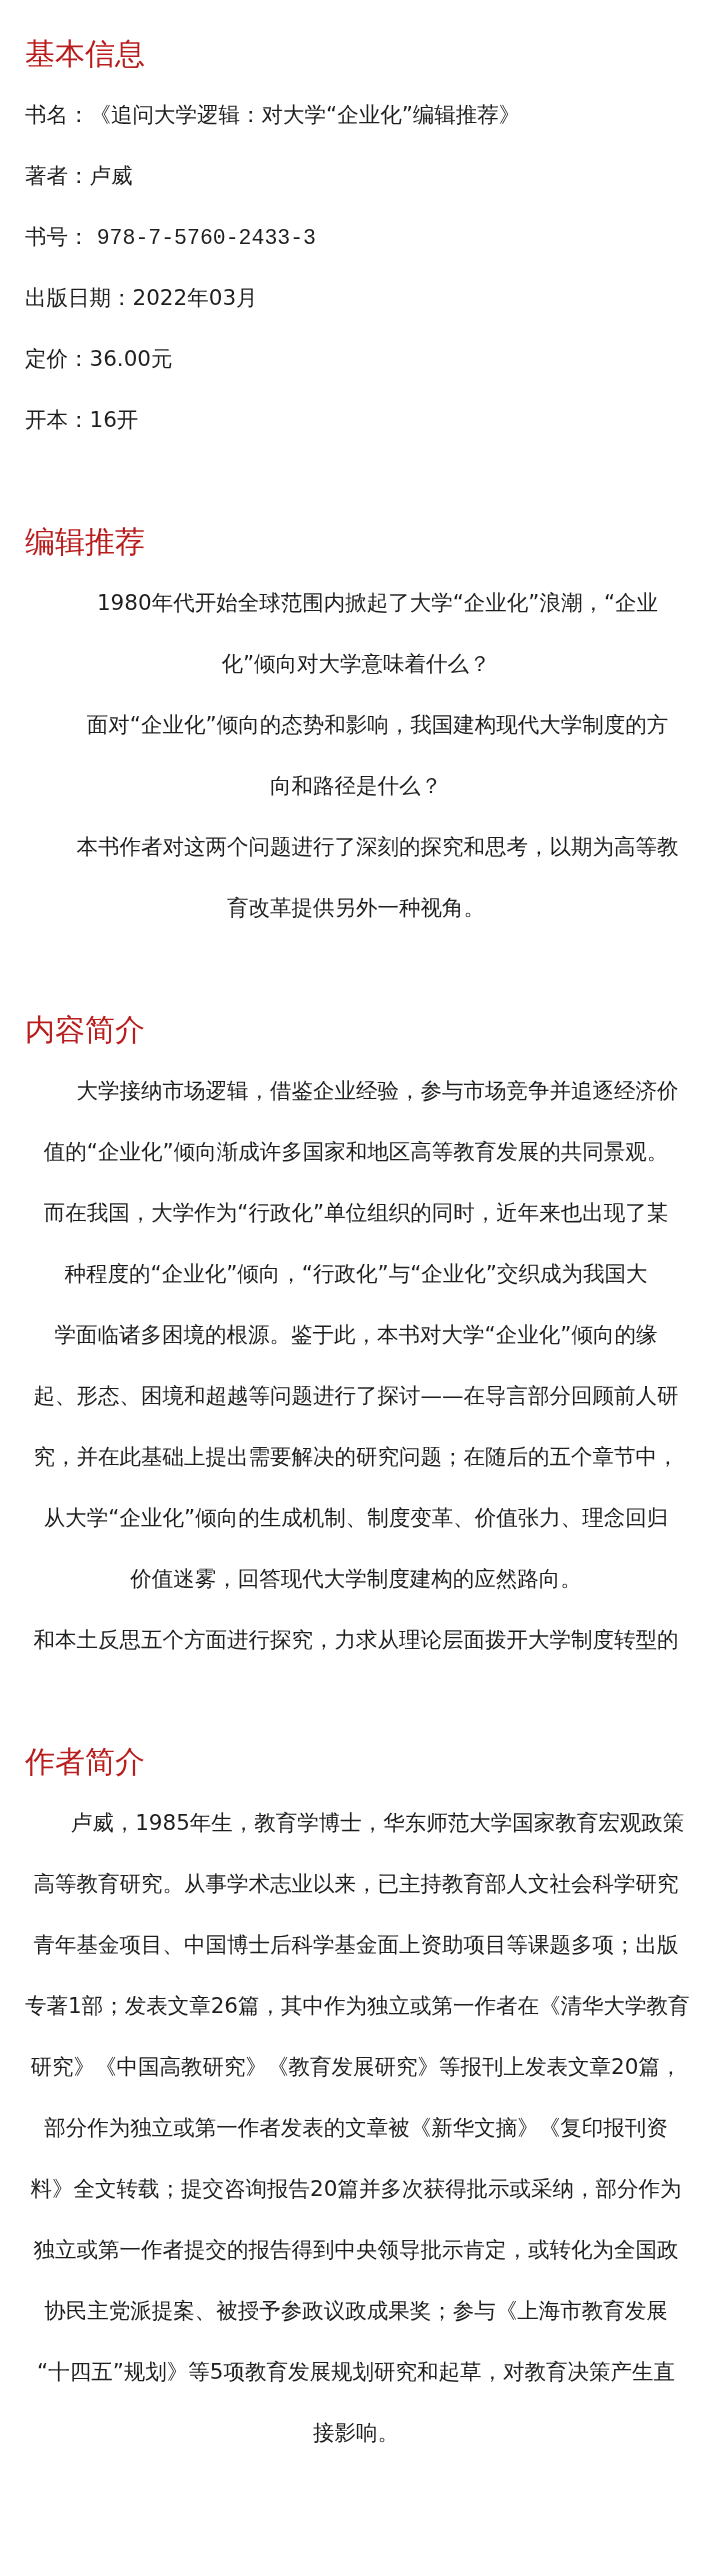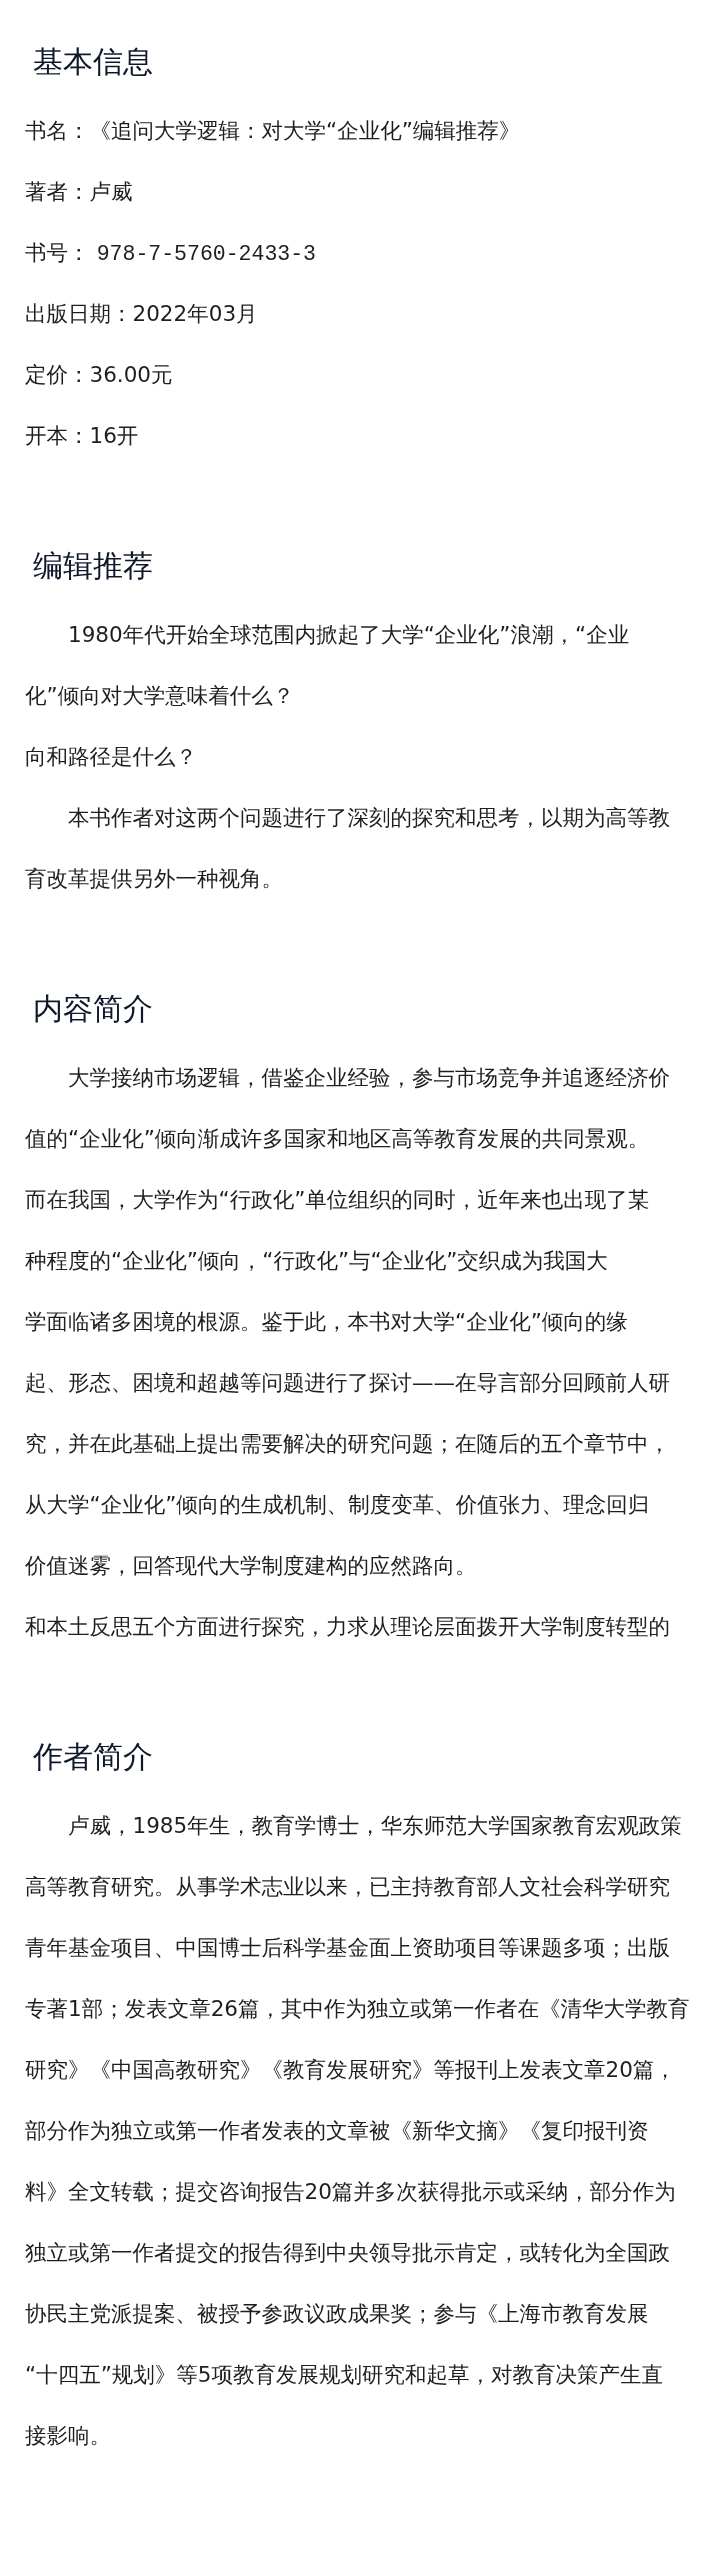--- a/index.html
+++ b/index.html
@@ -15,44 +15,44 @@
       color: #1e1e1e;
     }
     .page {
       padding: 23px 0 0 25px;
       width: 662px;
     }
     .heading {
       height: 61px;
       line-height: 61px;
       font-size: 30px;
-      color: #0f172a;
+      color: #b91c1c;
       white-space: nowrap;
-      margin: 8px;
+      margin: 0;
       font-weight: normal;
     }
     .line {
       height: 61px;
       line-height: 61px;
       font-size: 21.5px;
       white-space: nowrap;
       margin: 0;
     }
     .line.first {
       text-indent: 43px;
     }
     .spacer {
       height: 61px;
     }
     .info-value.isbn {
       margin-left: 7.2px;
       font-family: Liberation Mono, monospace;
     }
     .section { margin: 0; padding: 0; }
-    .paragraph { margin: 0; padding: 0; }
+    .paragraph { margin: 0; padding: 0; text-align: center; }
   </style>
 </head>
 <body>
 
 <div class="page">
 
   <section class="section">
     <h2 class="heading">基本信息</h2>
     <p class="line"><span>书名：</span><span>《追问大学逻辑：对大学“企业化”编辑推荐》</span></p>
     <p class="line"><span>著者：</span><span>卢威</span></p>
@@ -64,20 +64,21 @@
 
   <div class="spacer"></div>
 
   <section class="section">
     <h2 class="heading">编辑推荐</h2>
     <div class="paragraph">
       <p class="line first">1980年代开始全球范围内掀起了大学“企业化”浪潮，“企业</p>
       <p class="line">化”倾向对大学意味着什么？</p>
     </div>
     <div class="paragraph">
+      <p class="line first">面对“企业化”倾向的态势和影响，我国建构现代大学制度的方</p>
       <p class="line">向和路径是什么？</p>
     </div>
     <div class="paragraph">
       <p class="line first">本书作者对这两个问题进行了深刻的探究和思考，以期为高等教</p>
       <p class="line">育改革提供另外一种视角。</p>
     </div>
   </section>
 
   <div class="spacer"></div>
 

